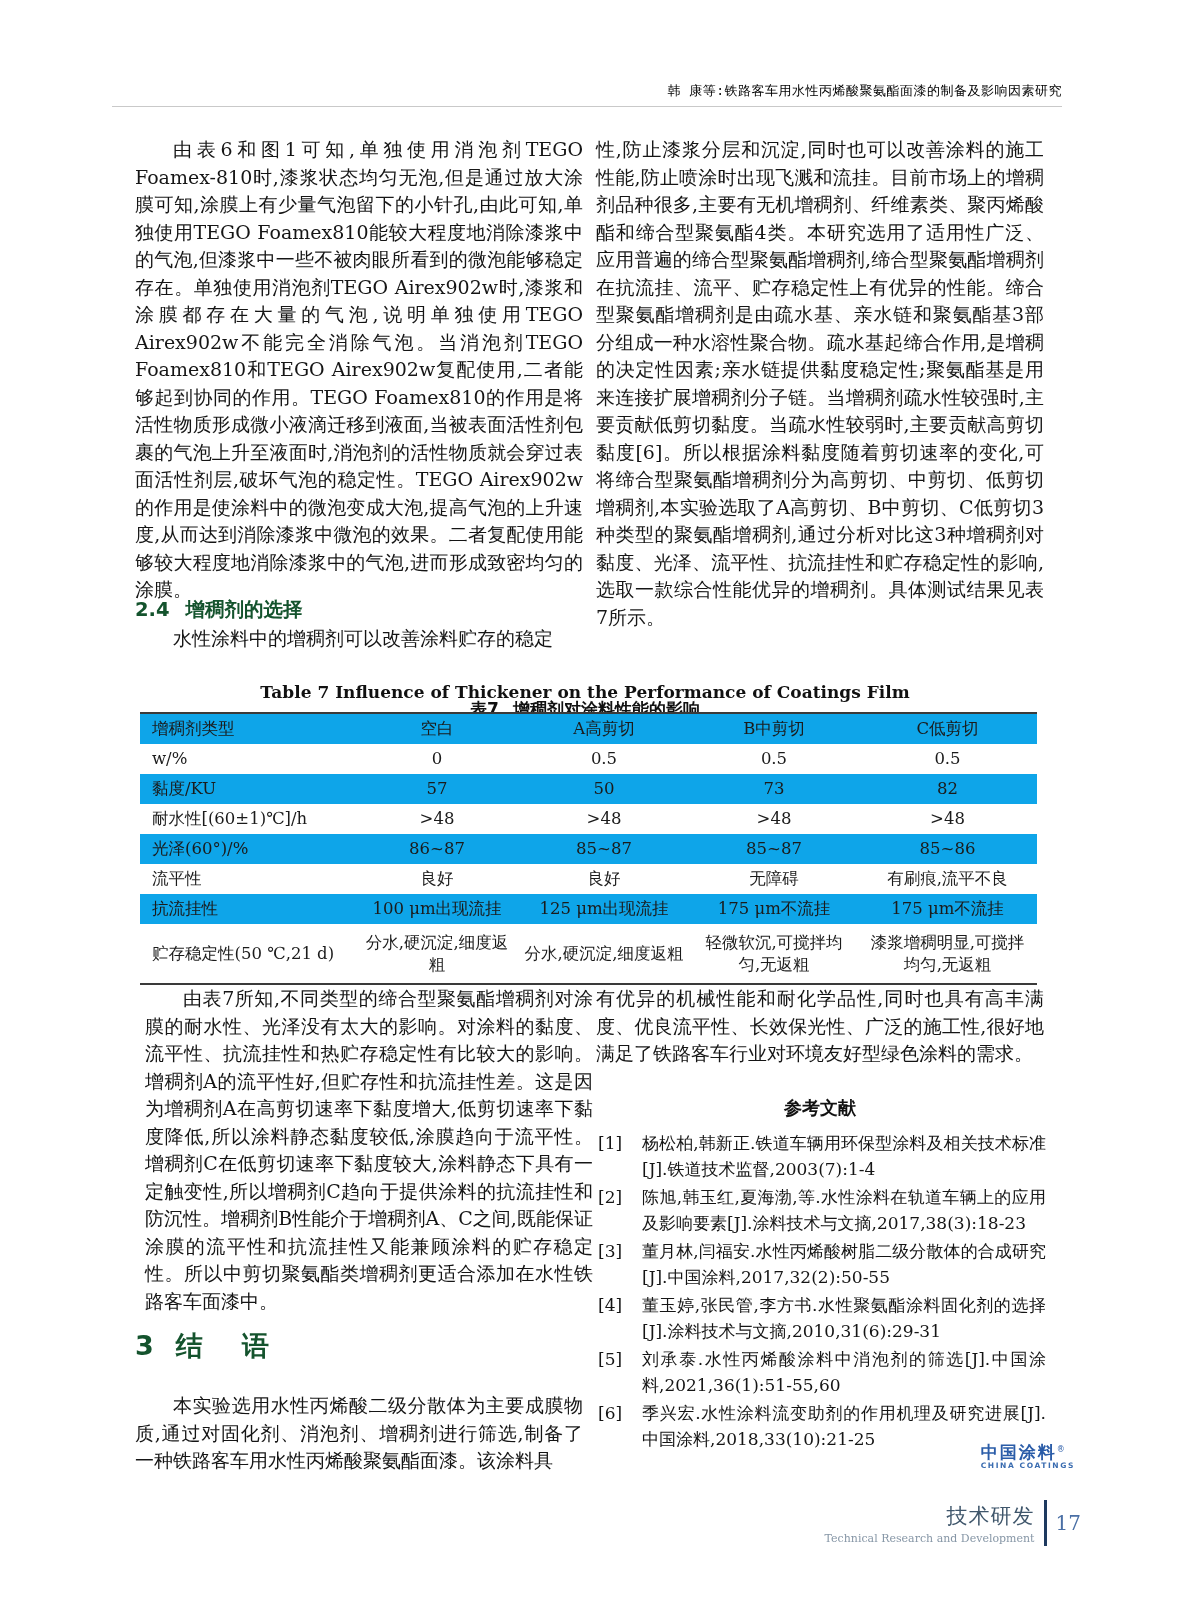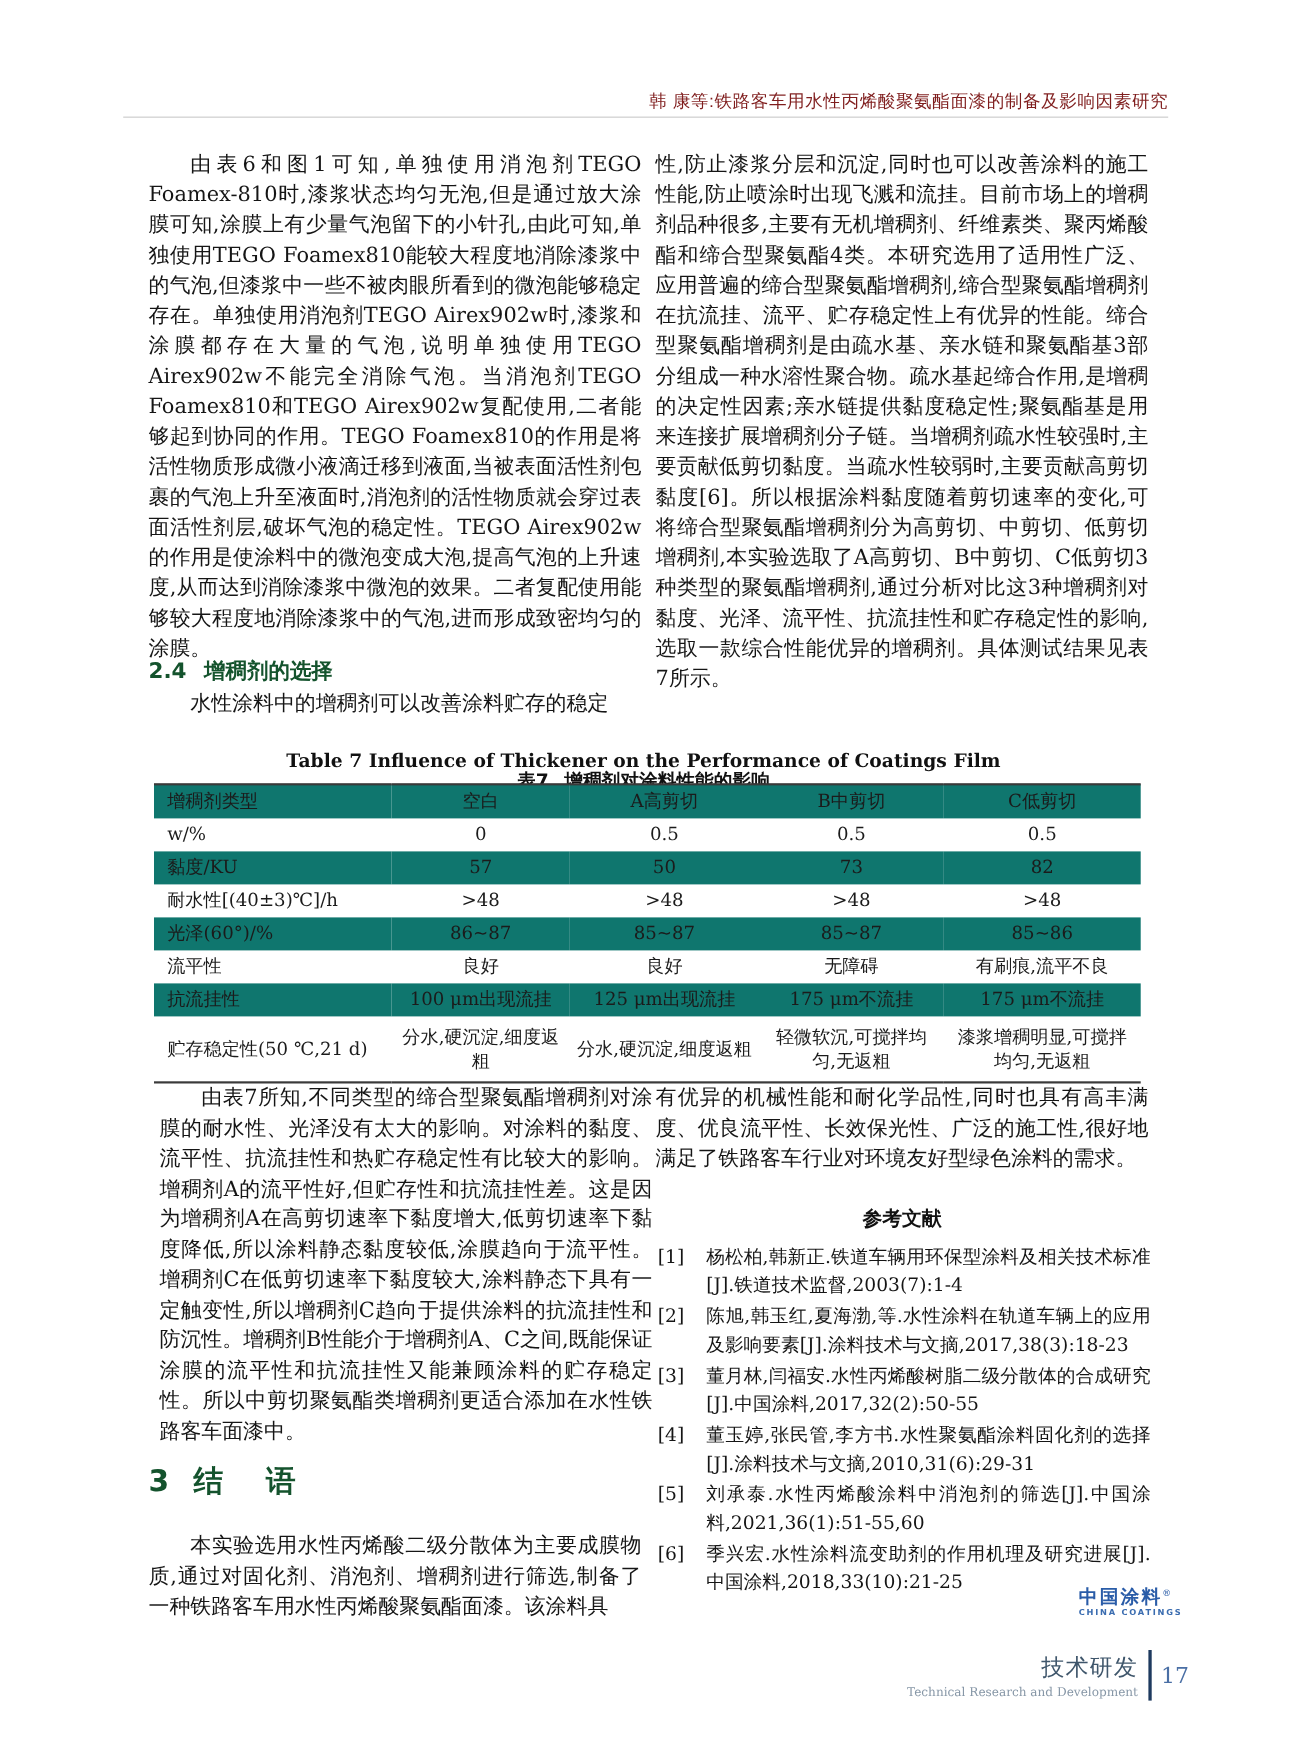--- a/index.html
+++ b/index.html
@@ -5,22 +5,22 @@
   html,body{margin:0;padding:0;background:#e9e9e9;}
   .page{
     position:relative;width:1187px;height:1600px;margin:0 auto;
     background:#ffffff;overflow:hidden;
     font-family:"DejaVu Serif","Liberation Serif",serif;
     color:#151515;
   }
   
   .running-title{
     position:absolute;top:82px;right:125px;
-    font-family:Liberation Sans, sans-serif;
-    font-size:16px;color:#7f1d1d;letter-spacing:.5px;
+    font-family:Liberation Mono, monospace;
+    font-size:13px;color:#000000;letter-spacing:.5px;
   }
   .header-rule{
     position:absolute;top:106px;left:112px;width:950px;height:1px;
     background:#c9c9c9;
   }
   
   .col{position:absolute;width:448px;font-size:19px;line-height:27.5px;text-align:justify;}
   .col p{margin:0;}
   .indent{text-indent:2em;}
   .col1-top{left:135px;top:136px;}
@@ -51,21 +51,21 @@
     font-weight:bold;font-size:17px;color:#111;
   }
   table.perf{
     position:absolute;left:140px;top:712px;width:897px;
     border-collapse:collapse;table-layout:fixed;
     border-top:2px solid #3a3a3a;border-bottom:2px solid #3a3a3a;
     font-size:16.5px;color:#1b1b1b;
   }
   table.perf td{padding:4px 6px;text-align:center;vertical-align:middle;line-height:22px;}
   table.perf td:first-child{text-align:left;padding-left:12px;}
-  table.perf tr.pink{background:#0f766e;margin-top:36px;}
+  table.perf tr.pink{background:#0ea5e9;margin-top:36px;}
   table.perf tr{height:30px;}
   table.perf tr.tall{height:60px;}
   
   .ref-title{
     position:absolute;left:596px;top:1096px;width:448px;text-align:center;
     font-family:"DejaVu Sans","Liberation Sans",sans-serif;
     font-weight:bold;font-size:18px;color:#111;
   }
   .refs{position:absolute;left:596px;top:1130px;width:450px;font-size:17px;line-height:26px;text-align:justify;}
   .ref{position:relative;padding-left:46px;margin-bottom:2px;}
@@ -146,21 +146,21 @@
         <td>0.5</td>
       </tr>
       <tr class="pink">
         <td>黏度/KU</td>
         <td>57</td>
         <td>50</td>
         <td>73</td>
         <td>82</td>
       </tr>
       <tr>
-        <td>耐水性[(40±3)℃]/h</td>
+        <td>耐水性[(60±1)℃]/h</td>
         <td>&gt;48</td>
         <td>&gt;48</td>
         <td>&gt;48</td>
         <td>&gt;48</td>
       </tr>
       <tr class="pink">
         <td>光泽(60°)/%</td>
         <td>86~87</td>
         <td>85~87</td>
         <td>85~87</td>

